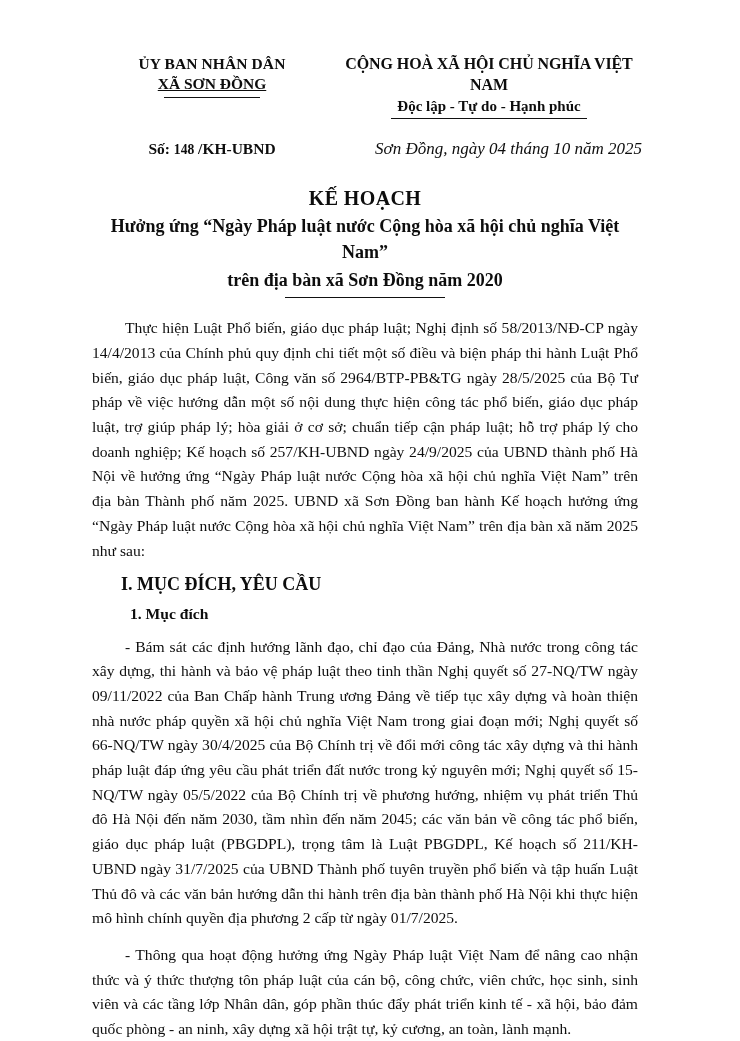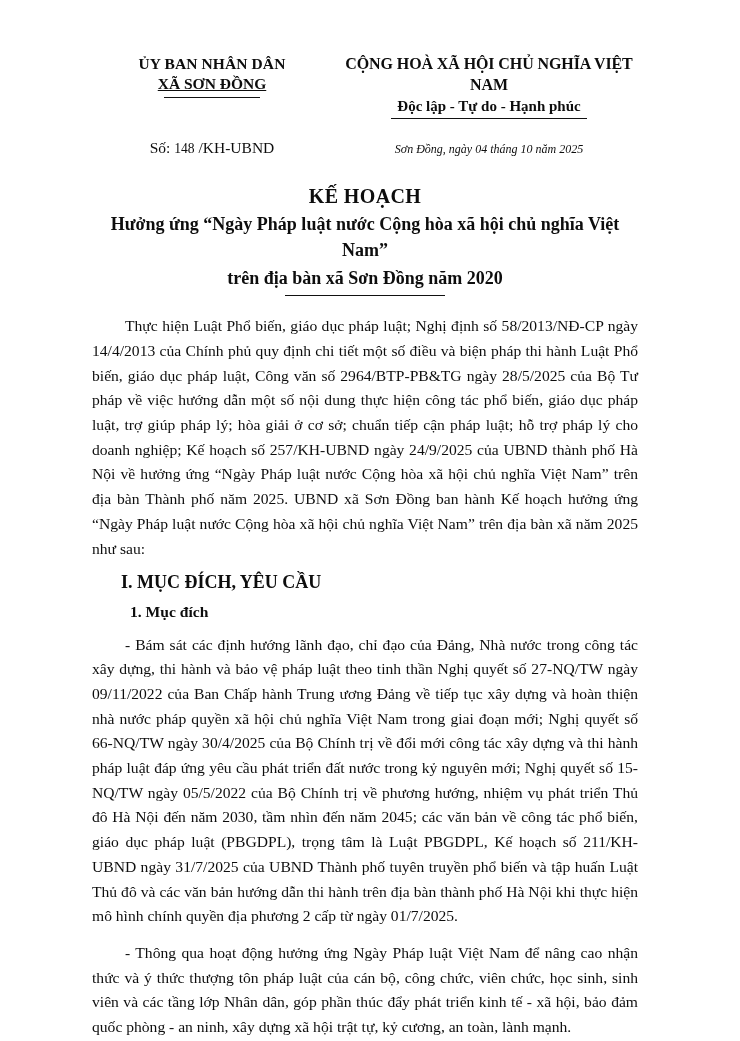--- a/index.html
+++ b/index.html
@@ -74,26 +74,27 @@
   .numdate {
     display: flex;
     align-items: baseline;
     margin-top: 20px;
   }
   .num {
     width: 248px;
     flex: 0 0 auto;
     text-align: center;
     font-size: 15.5px;
+    font-weight: bold;
   }
   .num .small { font-size: 13.6px; }
   .date {
     flex: 1 1 auto;
-    text-align: center;
-    font-size: 12px;
+    text-align: right;
+    font-size: 17px;
     font-style: italic;
   }
 
   
   .title-block {
     text-align: center;
     margin-top: 26px;
   }
   .doc-kind {
     font-size: 20px;

